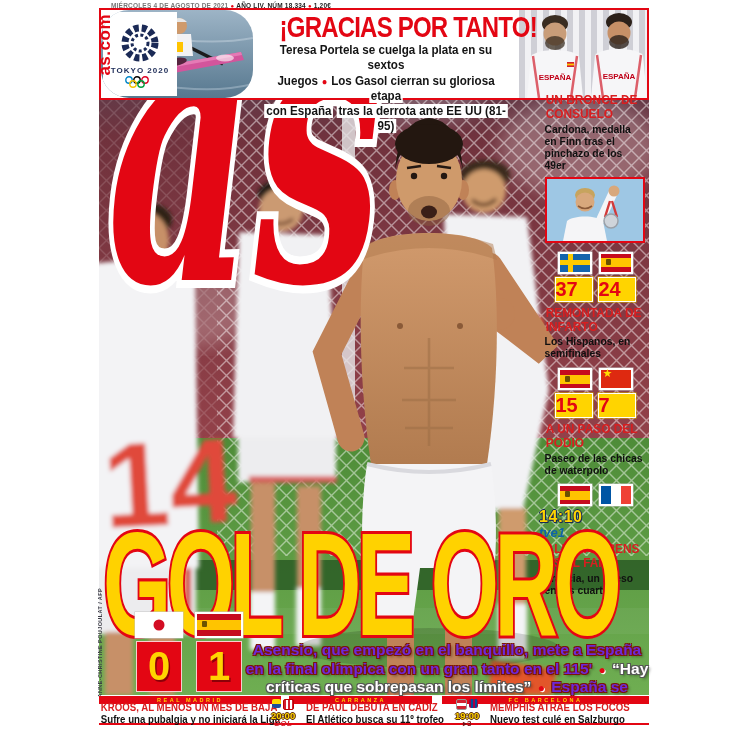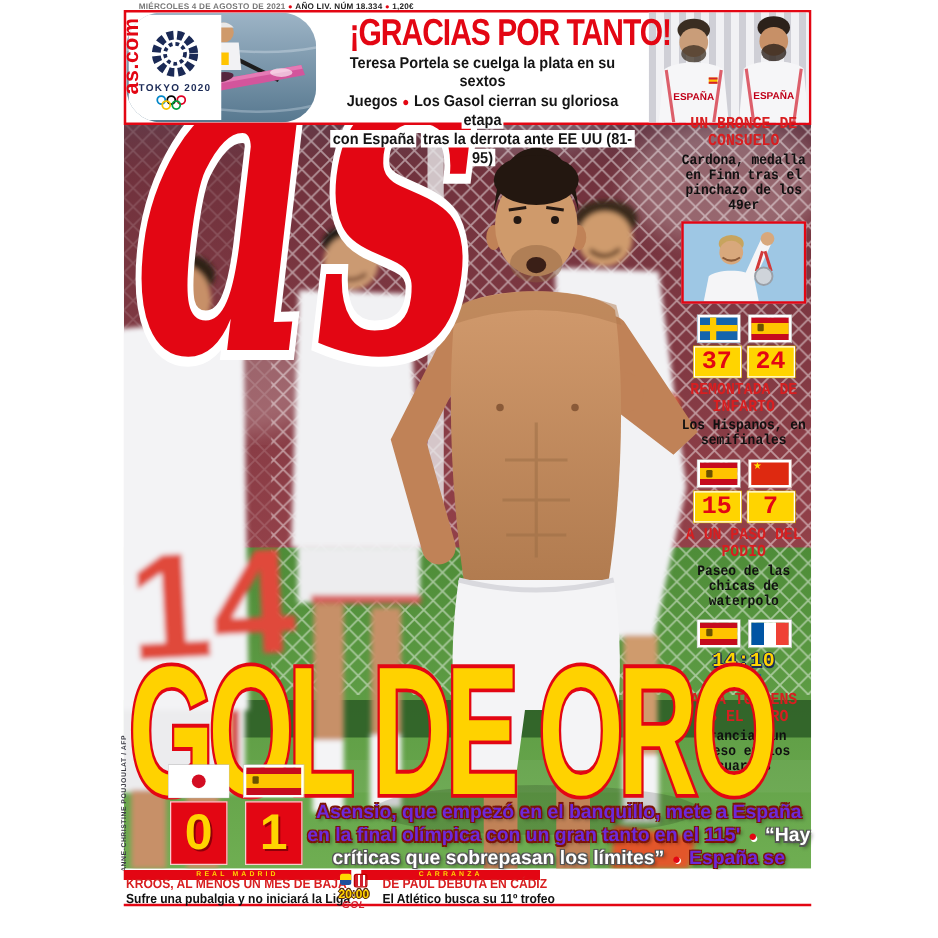--- a/index.html
+++ b/index.html
@@ -28,21 +28,21 @@
   .banner-title{font-size:30px;line-height:30px;font-weight:900;color:#e30613;transform:scaleX(.8);transform-origin:center;white-space:nowrap;font-stretch:condensed;letter-spacing:-1px;}
   .banner-sub{margin-top:1px;font-size:12.5px;line-height:1.22;font-weight:800;color:#141414;font-stretch:condensed;transform:scaleX(.93);transform-origin:center;}
   .banner-sub .chip{background:#fff;padding:0 2px;box-decoration-break:clone;}
   .bullet::before{content:"●";color:#e30613;font-size:10px;padding:0 2px;}
   .gasol-zone{position:relative;flex:1;height:88px;overflow:hidden;background:repeating-linear-gradient(90deg,#cfcfd6 0 6px,#f1f1f4 6px 12px);}
 
   
   .as-logo{position:absolute;left:6px;top:88px;width:232px;height:200px;z-index:4;overflow:visible;}
 
   
-  .sidebar{position:absolute;left:444px;top:93px;width:112px;z-index:5;text-align:center;font-family:Liberation Mono, monospace;}
+  .sidebar{position:absolute;left:444px;top:93px;width:112px;z-index:5;text-align:left;}
   .sb-kicker{font-size:13.5px;line-height:1.02;font-weight:900;color:#d81e20;font-stretch:condensed;transform:scaleX(.88);transform-origin:center;}
   .sb-sub{font-size:11.5px;line-height:1.05;font-weight:800;color:#101010;font-stretch:condensed;transform:scaleX(.9);transform-origin:center;}
   .sb-photo{width:96px;height:62px;margin:6px auto 0;border:2.5px solid #e30613;background:#9ec7e4;overflow:hidden;}
   .flag-row{display:flex;justify-content:center;gap:7px;}
   .flag{width:30px;height:18px;border:2px solid #fff;box-shadow:0 0 0 .5px #c3c3c3;box-sizing:content-box;position:relative;flex:none;}
   .flag-sweden{background:linear-gradient(#1464ac,#1464ac);background-color:#1464ac;}
   .flag-sweden::before{content:"";position:absolute;left:8px;top:0;width:5px;height:100%;background:#fecb00;}
   .flag-sweden::after{content:"";position:absolute;left:0;top:6.5px;width:100%;height:5px;background:#fecb00;}
   .flag-spain{background:linear-gradient(#c60b1e 0 25%,#ffc400 25% 75%,#c60b1e 75% 100%);}
   .flag-spain::after{content:"";position:absolute;left:5px;top:45%;width:5px;height:6px;transform:translateY(-50%);background:#6b5200;border-radius:1px;}
@@ -372,15 +372,34 @@
           </div>
           <div class="mini-time">20:00</div>
           <div class="ch-gol">GOL</div>
         </div>
         <div>
           <div class="strip-head">DE PAUL DEBUTA EN CÁDIZ</div>
           <div class="strip-sub">El Atlético busca su 11º trofeo</div>
         </div>
       </div>
     </div>
+    <div class="strip-col" style="left:343px;width:207px;">
+      <div class="label-bar">
+          <span>FC BARCELONA</span>
+        </div>
+      <div class="strip-content">
+        <div class="mini-match">
+          <div class="crest-row">
+            <div class="crest crest-salzburg"></div>
+            <div class="crest crest-barca"></div>
+          </div>
+          <div class="mini-time">19:00</div>
+          <div class="ch-e3">▸3</div>
+        </div>
+        <div>
+          <div class="strip-head">MEMPHIS ATRAE LOS FOCOS</div>
+          <div class="strip-sub">Nuevo test culé en Salzburgo</div>
+        </div>
+      </div>
+    </div>
   </div>
 
 </div>
 
 </body></html>

